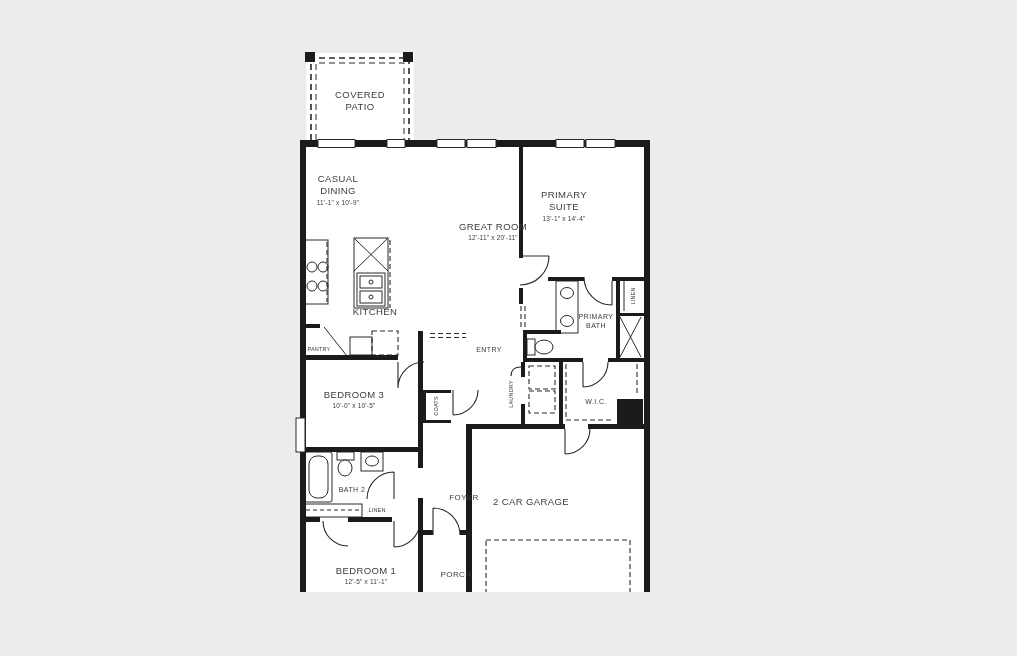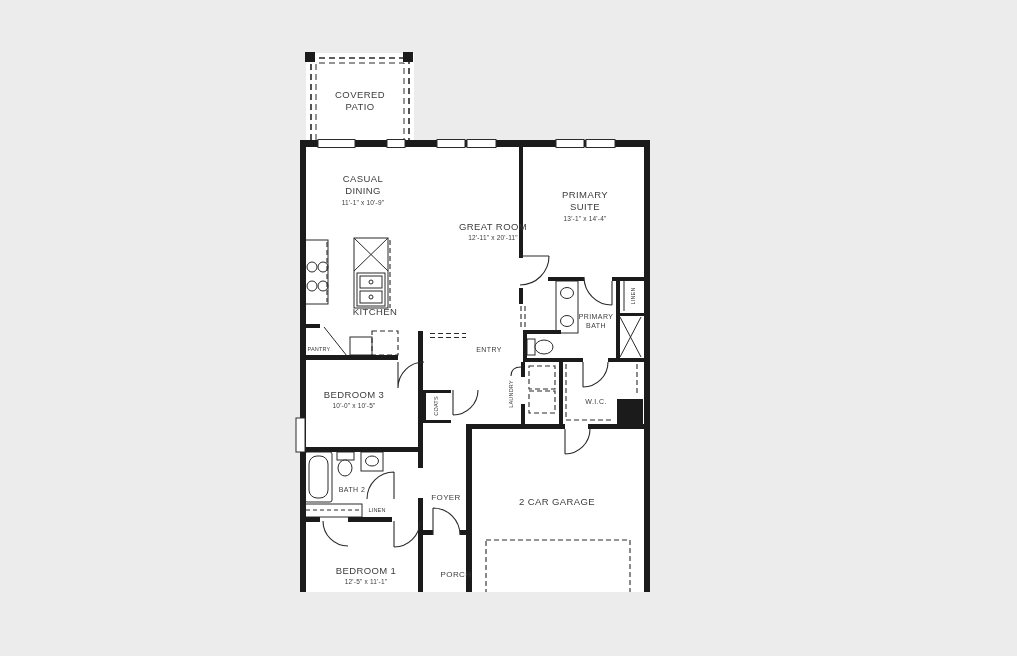--- a/index.html
+++ b/index.html
@@ -162,32 +162,32 @@
       <path d="M565,429 L565,454 M590,429 A25,25 0 0 1 565,454"></path>
       <path d="M511,376 C511,369 515,367 521,367"></path>
     </g>
   </svg>
 
   <div class="lbl lg" style="left:360px; top:101px;">
     <span class="name">COVERED
 PATIO</span>
   </div>
 
-  <div class="lbl lg" style="left:363px; top:190px;">
+  <div class="lbl lg" style="left:338px; top:190px;">
     <span class="name">CASUAL
 DINING</span>
     <span class="dims">11'-1" x 10'-9"</span>
   </div>
 
   <div class="lbl lg" style="left:466px; top:232px;margin-left:27px;">
     <span class="name">GREAT ROOM</span>
     <span class="dims">12'-11" x 20'-11"</span>
   </div>
 
-  <div class="lbl lg" style="left:585px; top:206px;">
+  <div class="lbl lg" style="left:564px; top:206px;">
     <span class="name">PRIMARY
 SUITE</span>
     <span class="dims">13'-1" x 14'-4"</span>
   </div>
 
   <div class="lbl lg" style="left:375px; top:312px;">
     <span class="name">KITCHEN</span>
   </div>
 
   <div class="lbl xs" style="left:319px; top:350px;">
@@ -225,25 +225,25 @@
   </div>
 
   <div class="lbl sm" style="left:352px; top:490px;">
     <span class="name">BATH 2</span>
   </div>
 
   <div class="lbl xs" style="left:377px; top:511px;">
     <span class="name">LINEN</span>
   </div>
 
-  <div class="lbl md" style="left:446px; top:498px;">
+  <div class="lbl md" style="left:464px; top:498px;">
     <span class="name">FOYER</span>
   </div>
 
-  <div class="lbl lg" style="left:557px; top:502px;">
+  <div class="lbl lg" style="left:531px; top:502px;">
     <span class="name">2 CAR GARAGE</span>
   </div>
 
   <div class="lbl lg" style="left:366px; top:576px;">
     <span class="name">BEDROOM 1</span>
     <span class="dims">12'-5" x 11'-1"</span>
   </div>
 
   <div class="lbl md" style="left:446px; top:575px;padding-left:20px;">
     <span class="name">PORCH</span>

